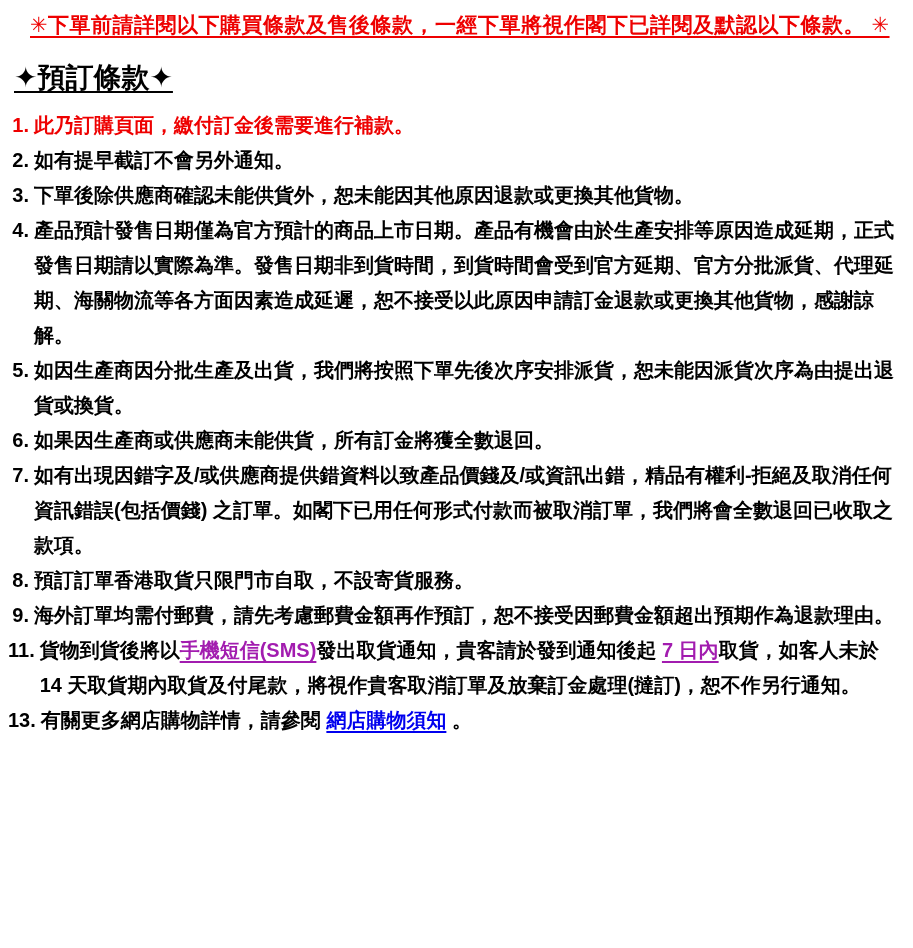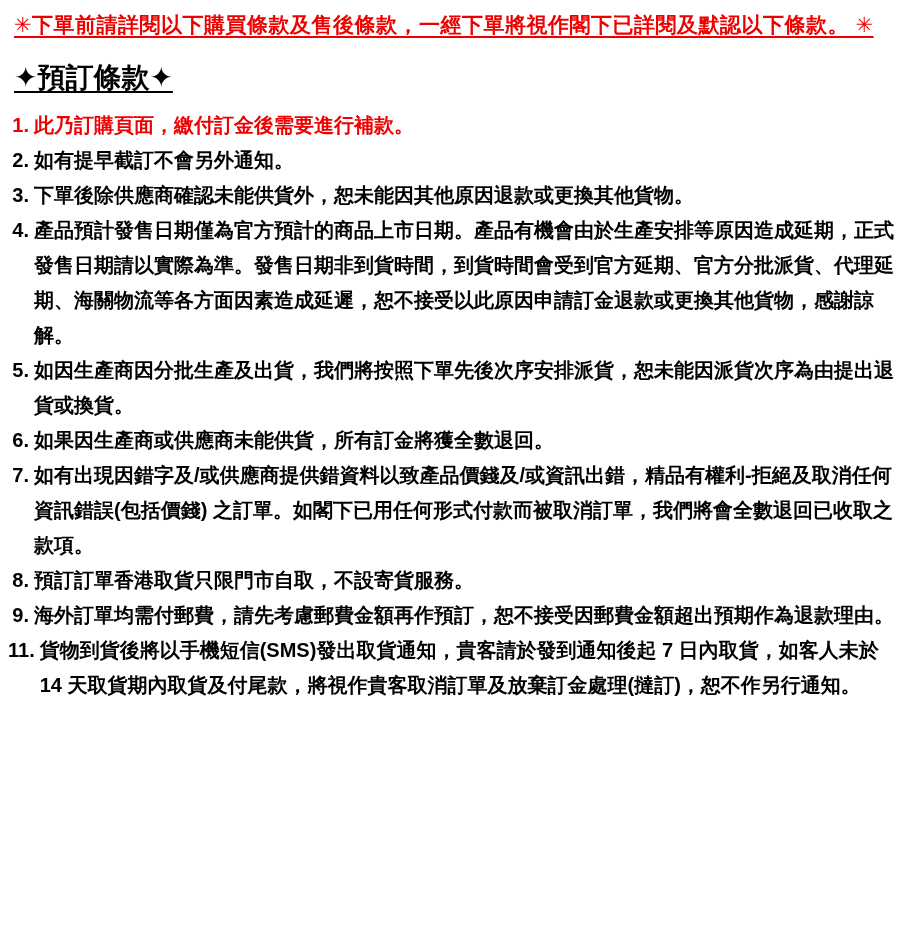--- a/index.html
+++ b/index.html
@@ -11,21 +11,21 @@
     width: 913px;
     height: 948px;
     box-sizing: border-box;
     padding: 8px 14px 0 8px;
     font-family: "Liberation Sans", "DejaVu Sans", sans-serif;
     font-weight: bold;
     color: #000000;
     overflow: hidden;
   }
   .notice-header {
-    margin: 2px 0 0 6px;
+    margin: 2px 0 0 22px;
     font-size: 21px;
     line-height: 30px;
     color: #ee0000;
     text-decoration: underline;
     text-underline-offset: 4px;
     letter-spacing: 0.5px;
   }
   .section-title {
     margin: 24px 0 0 6px;
     font-size: 28px;
@@ -52,21 +52,22 @@
     white-space: nowrap;
   }
   li.term-item .content {
     flex: 1 1 auto;
     min-width: 0;
   }
   li.term-item.red, li.term-item.red .num, li.term-item.red .content {
     color: #ee0000;
   }
   .red-underline {
-    color: #000000;
+    color: #a21caf;
+    text-decoration: underline;
     text-underline-offset: 4px;
   }
   a.link {
     color: #0000ee;
     text-decoration: underline;
     text-underline-offset: 4px;
     cursor: pointer;
   }
 </style>
 </head>
@@ -110,13 +111,17 @@
       <div class="content"><span>預訂訂單香港取貨只限門市自取，不設寄貨服務。</span></div>
     </li>
     <li class="term-item">
       <span class="num">9.</span>
       <div class="content"><span>海外訂單均需付郵費，請先考慮郵費金額再作預訂，恕不接受因郵費金額超出預期作為退款理由。</span></div>
     </li>
     <li class="term-item">
       <span class="num">11.</span>
       <div class="content"><span>貨物到貨後將以</span><span class="red-underline">手機短信(SMS)</span><span>發出取貨通知，貴客請於發到通知後起 </span><span class="red-underline">7 日內</span><span>取貨，如客人未於 14 天取貨期內取貨及付尾款，將視作貴客取消訂單及放棄訂金處理(撻訂)，恕不作另行通知。</span></div>
     </li>
+    <li class="term-item">
+      <span class="num">13.</span>
+      <div class="content"><span>有關更多網店購物詳情，請參閱 </span><a class="link" href="#">網店購物須知</a><span> 。</span></div>
+    </li>
   </ul>
 
 </body></html>

